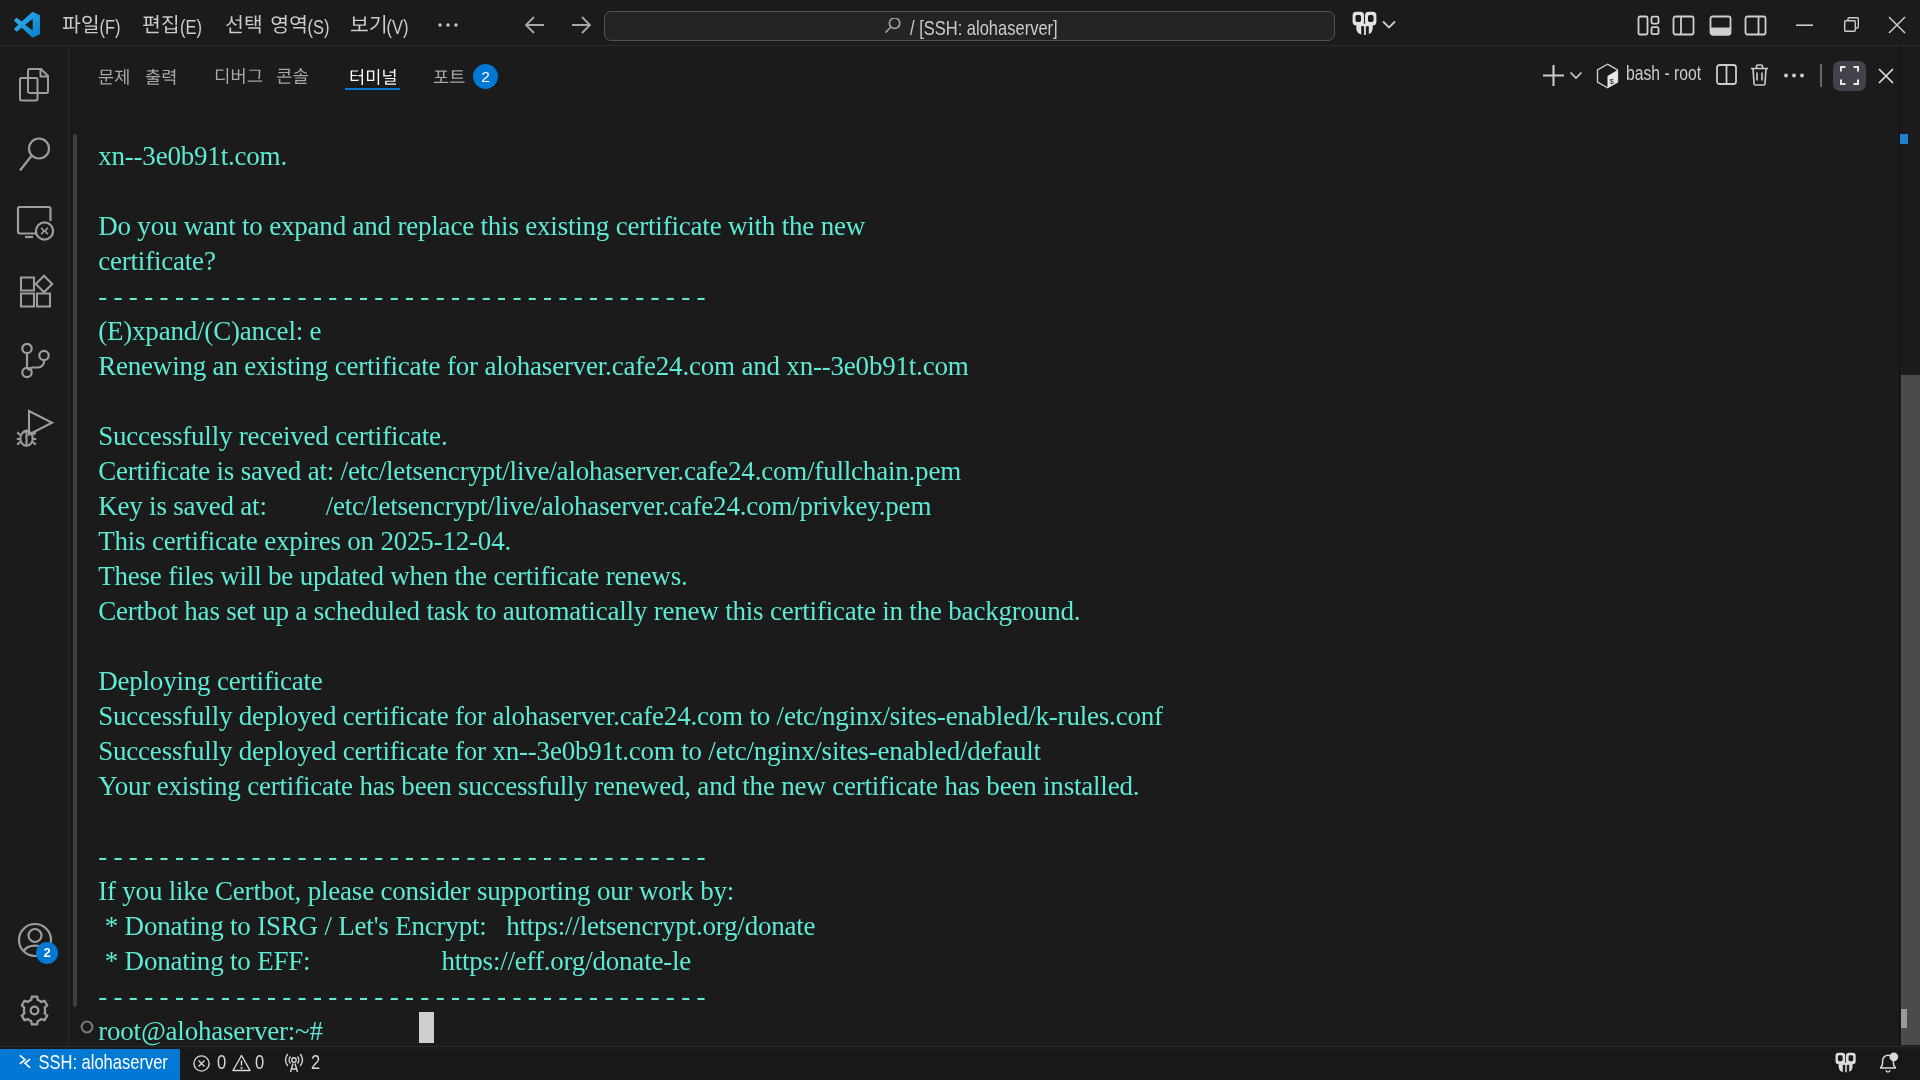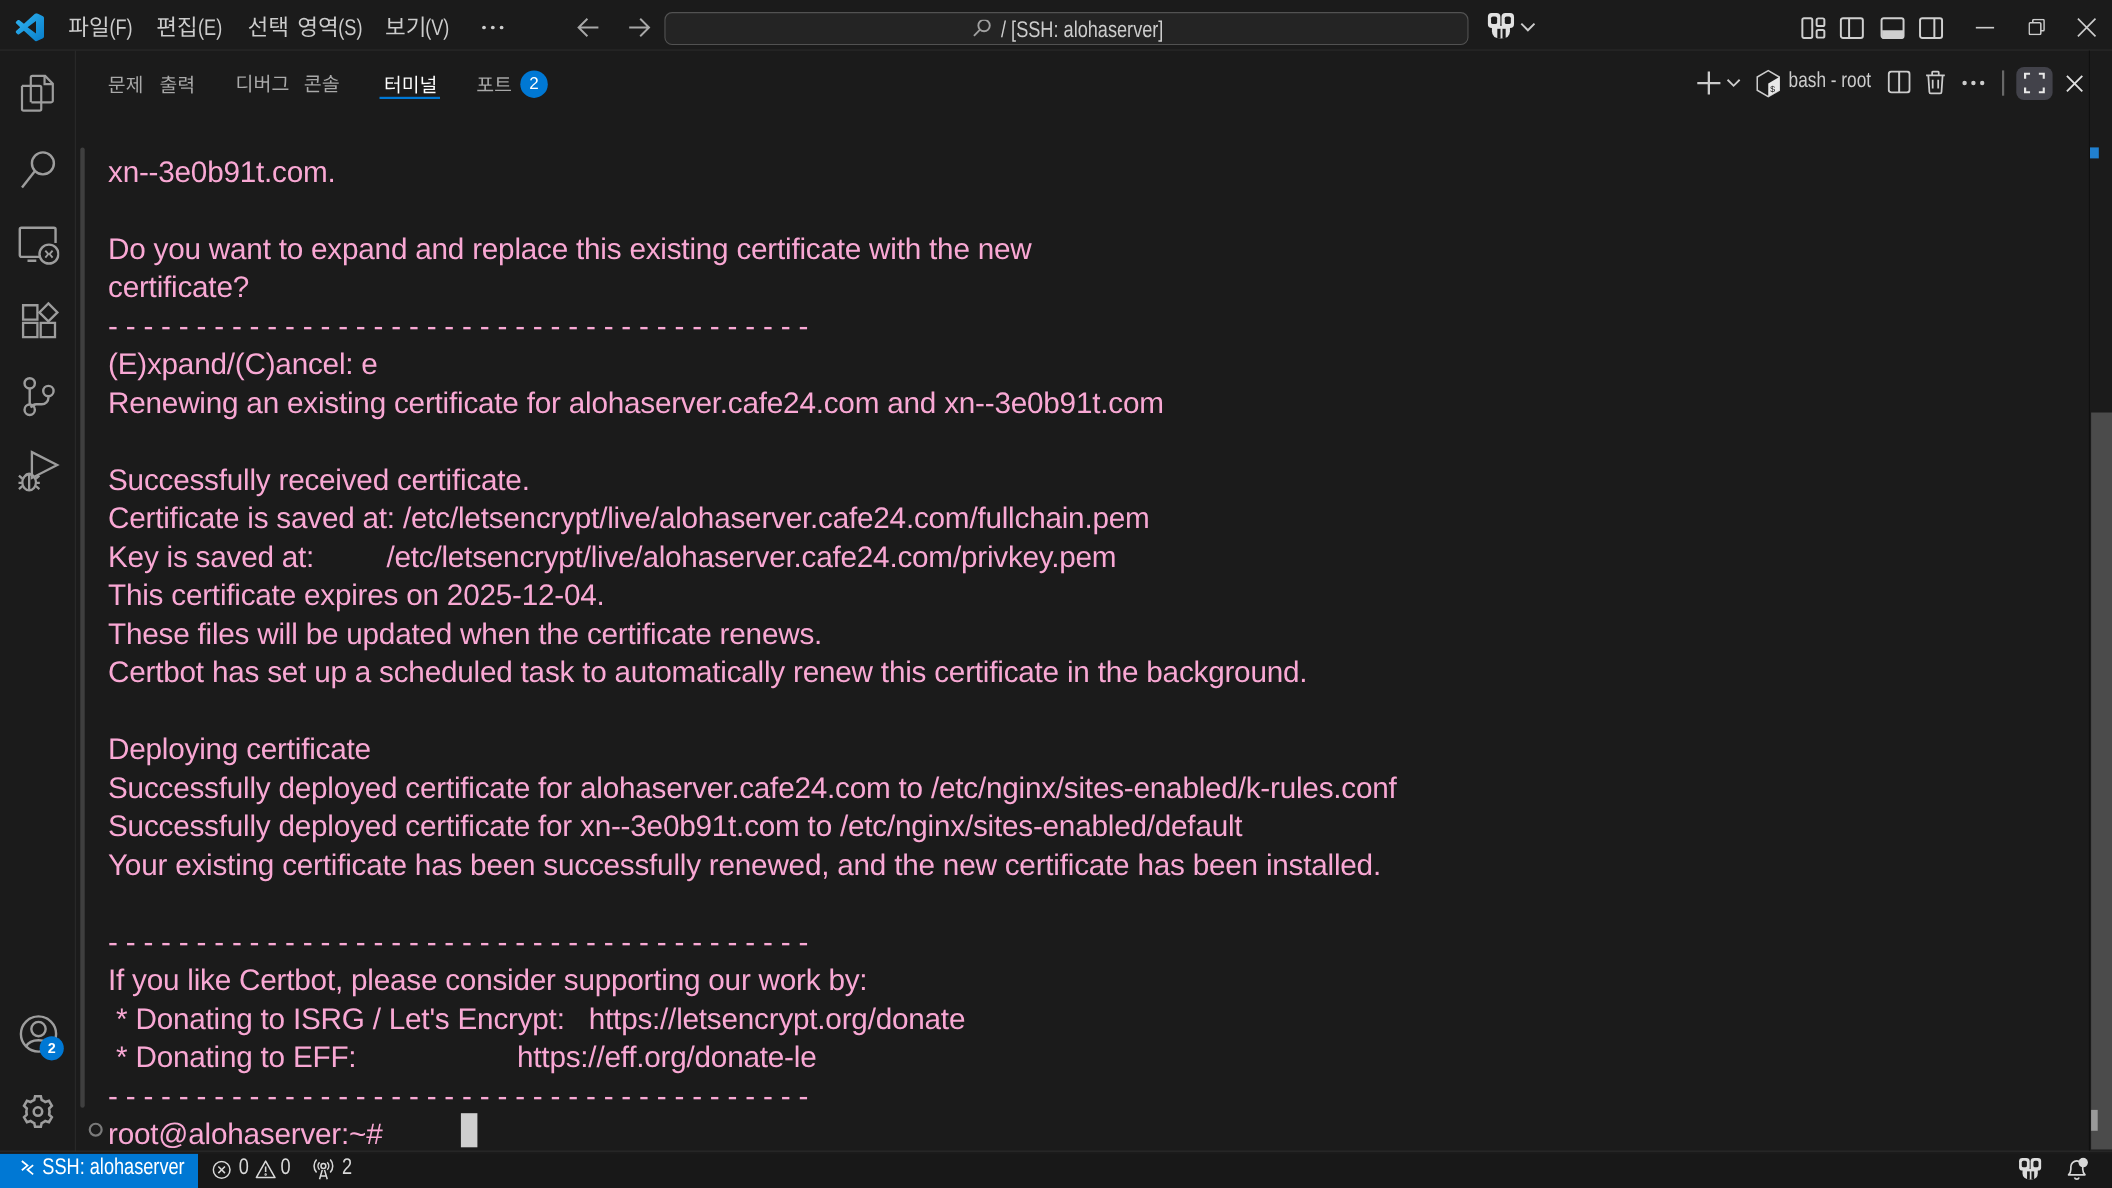--- a/index.html
+++ b/index.html
@@ -241,21 +241,21 @@
     <div style="position:absolute;left:1833px;top:61px;width:33px;height:30px;border-radius:7px;background:#42424a"></div>
 <svg style="position:absolute;left:1840px;top:66px" width="19" height="19" viewBox="0 0 19 19">
 <g fill="none" stroke="#e8e8e8" stroke-width="2">
         <path d="M1 5.5V1h4.5M13.5 1H18v4.5M18 13.5V18h-4.5M5.5 18H1v-4.5"></path>
       </g>
     </svg>
     <svg style="position:absolute;left:1878px;top:68px" width="16" height="16" viewBox="0 0 16 16">
       <path d="M1 1l14 14M15 1 1 15" stroke="#e0e0e0" stroke-width="1.7"></path>
     </svg>
     <div class="abs" style="left:72.5px;top:134px;width:4.5px;height:873px;background:#3f3f3f;border-radius:2px"></div>
-    <pre class="abs" style="left:98.2px;top:139.0px;font-family:Liberation Sans, sans-serif;font-size:27px;line-height:35px;letter-spacing:-0.2px;color:#f9a8d4">xn--3e0b91t.com.
+    <pre class="abs" style="left:98.2px;top:139.0px;font-family:Liberation Serif, serif;font-size:27px;line-height:35px;letter-spacing:-0.2px;color:#5eead4">xn--3e0b91t.com.
 
 Do you want to expand and replace this existing certificate with the new
 certificate?
 - - - - - - - - - - - - - - - - - - - - - - - - - - - - - - - - - - - - - - - -
 (E)xpand/(C)ancel: e
 Renewing an existing certificate for alohaserver.cafe24.com and xn--3e0b91t.com
 
 Successfully received certificate.
 Certificate is saved at: /etc/letsencrypt/live/alohaserver.cafe24.com/fullchain.pem
 Key is saved at:         /etc/letsencrypt/live/alohaserver.cafe24.com/privkey.pem

